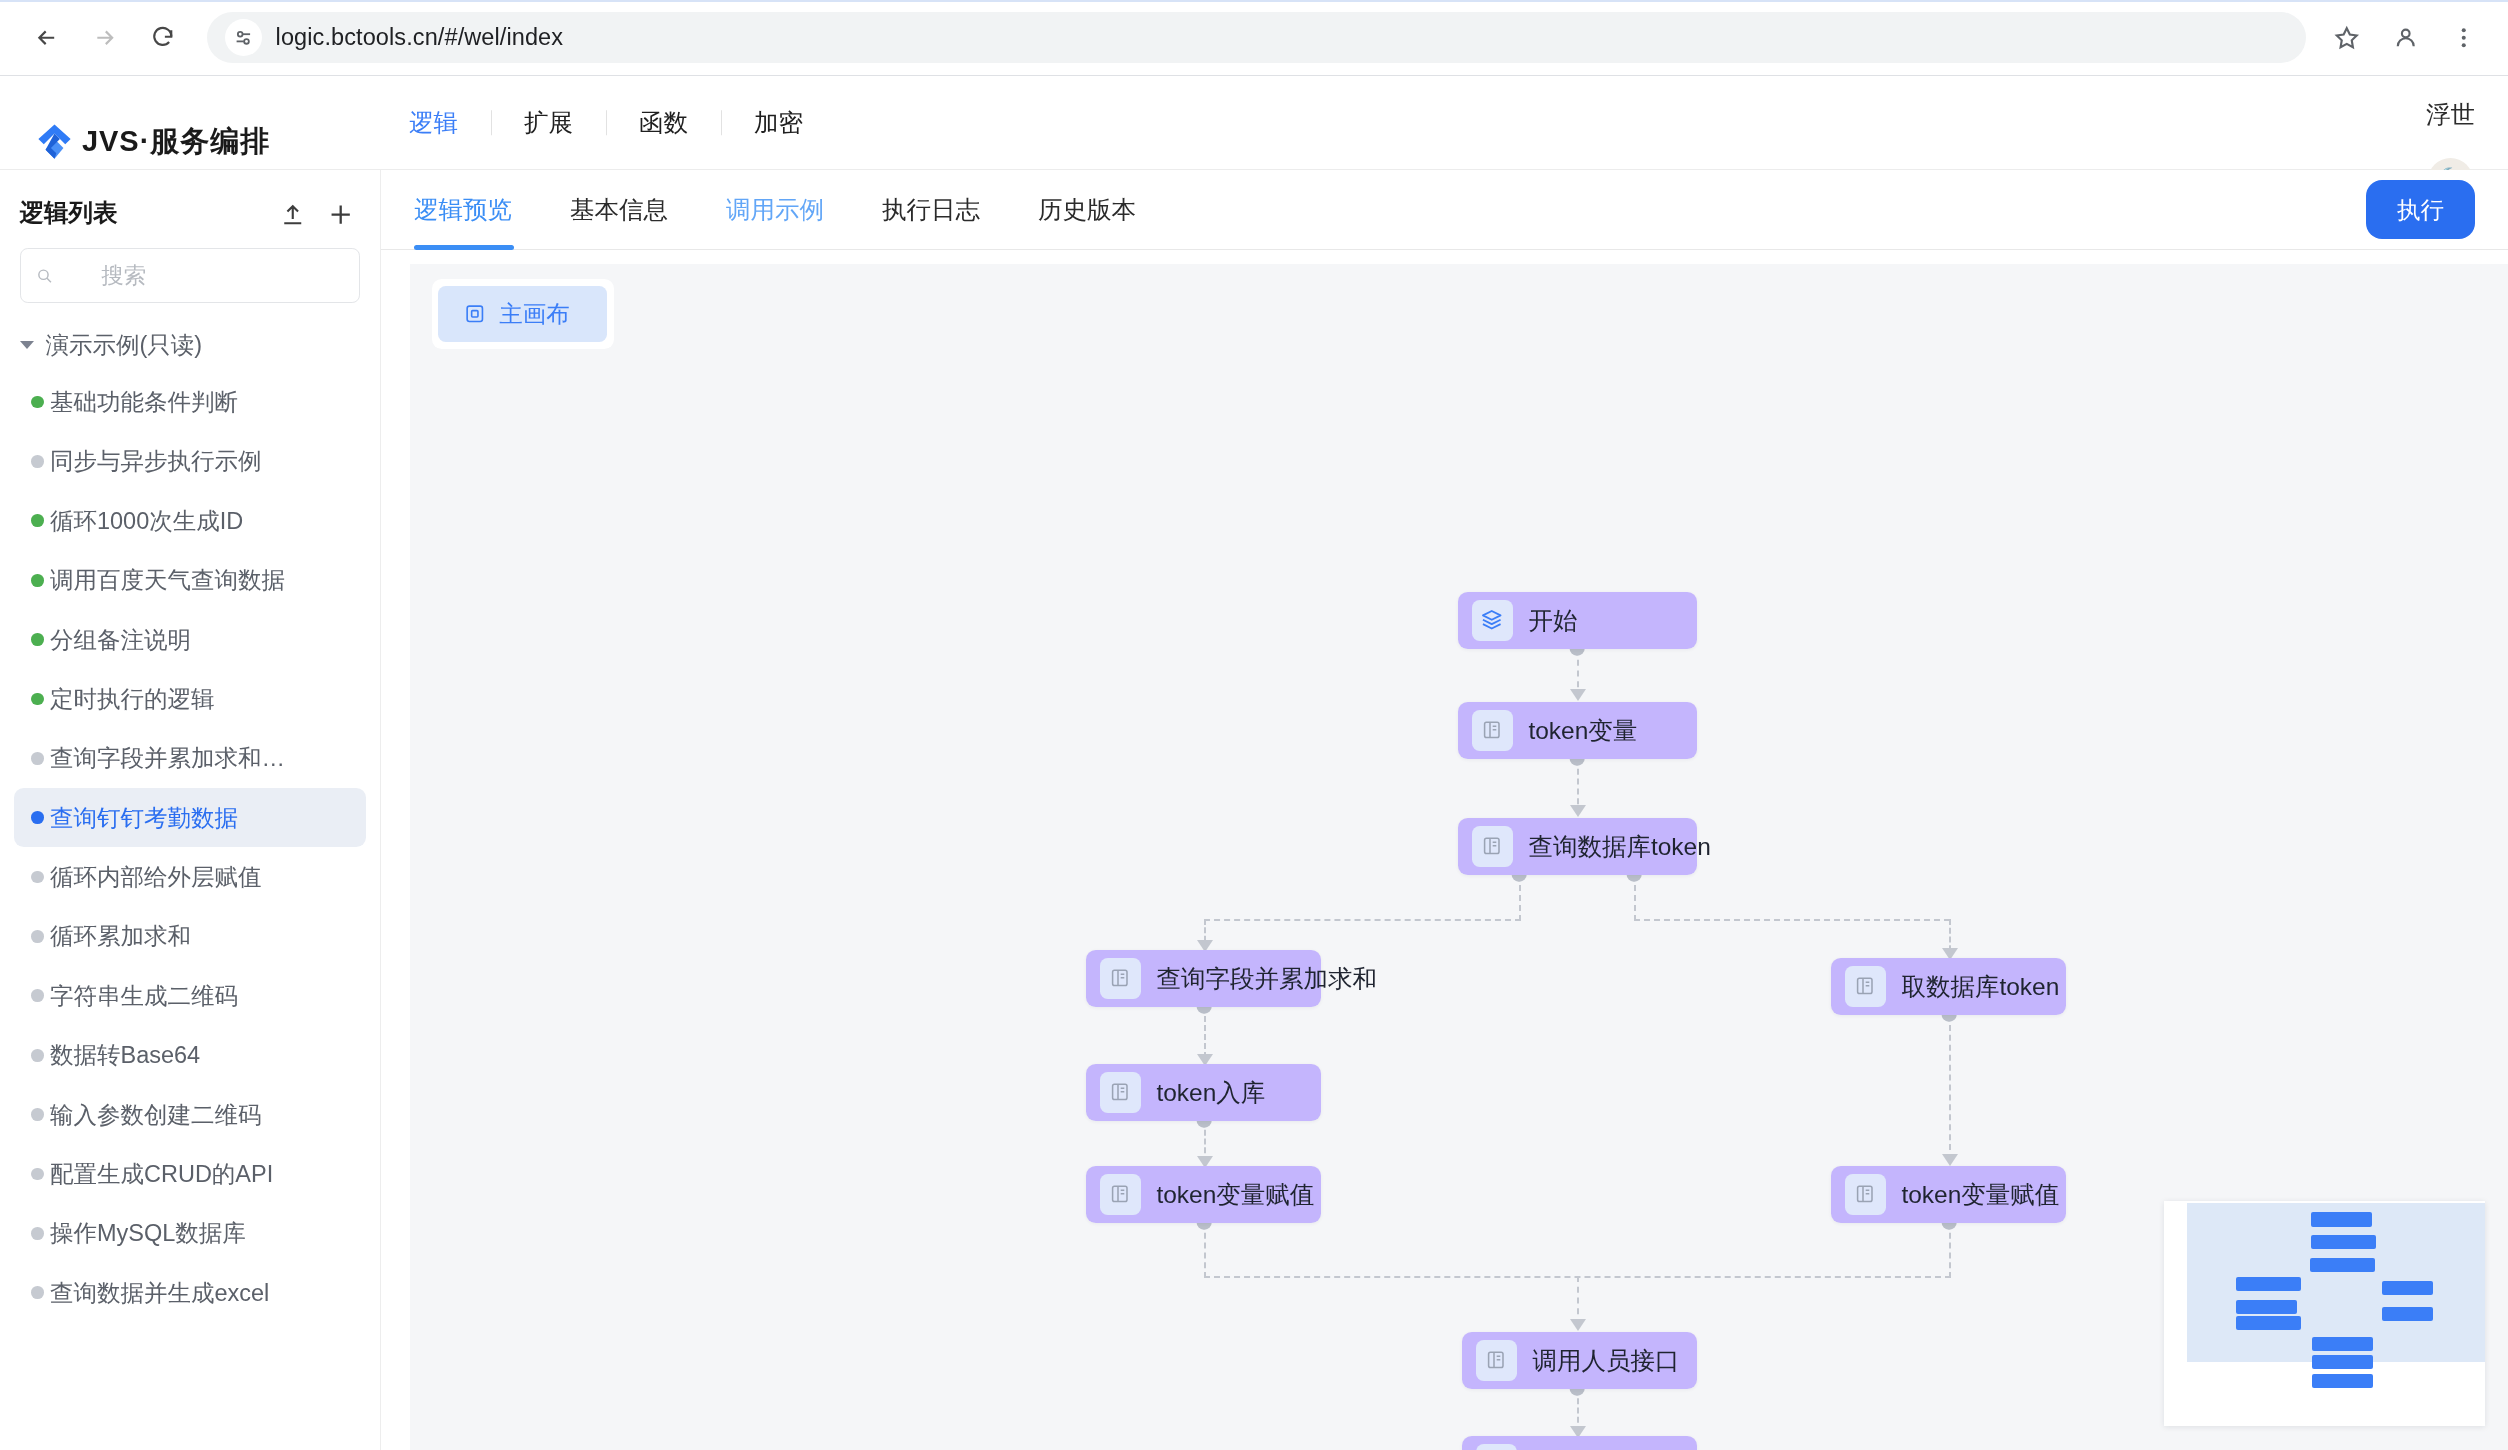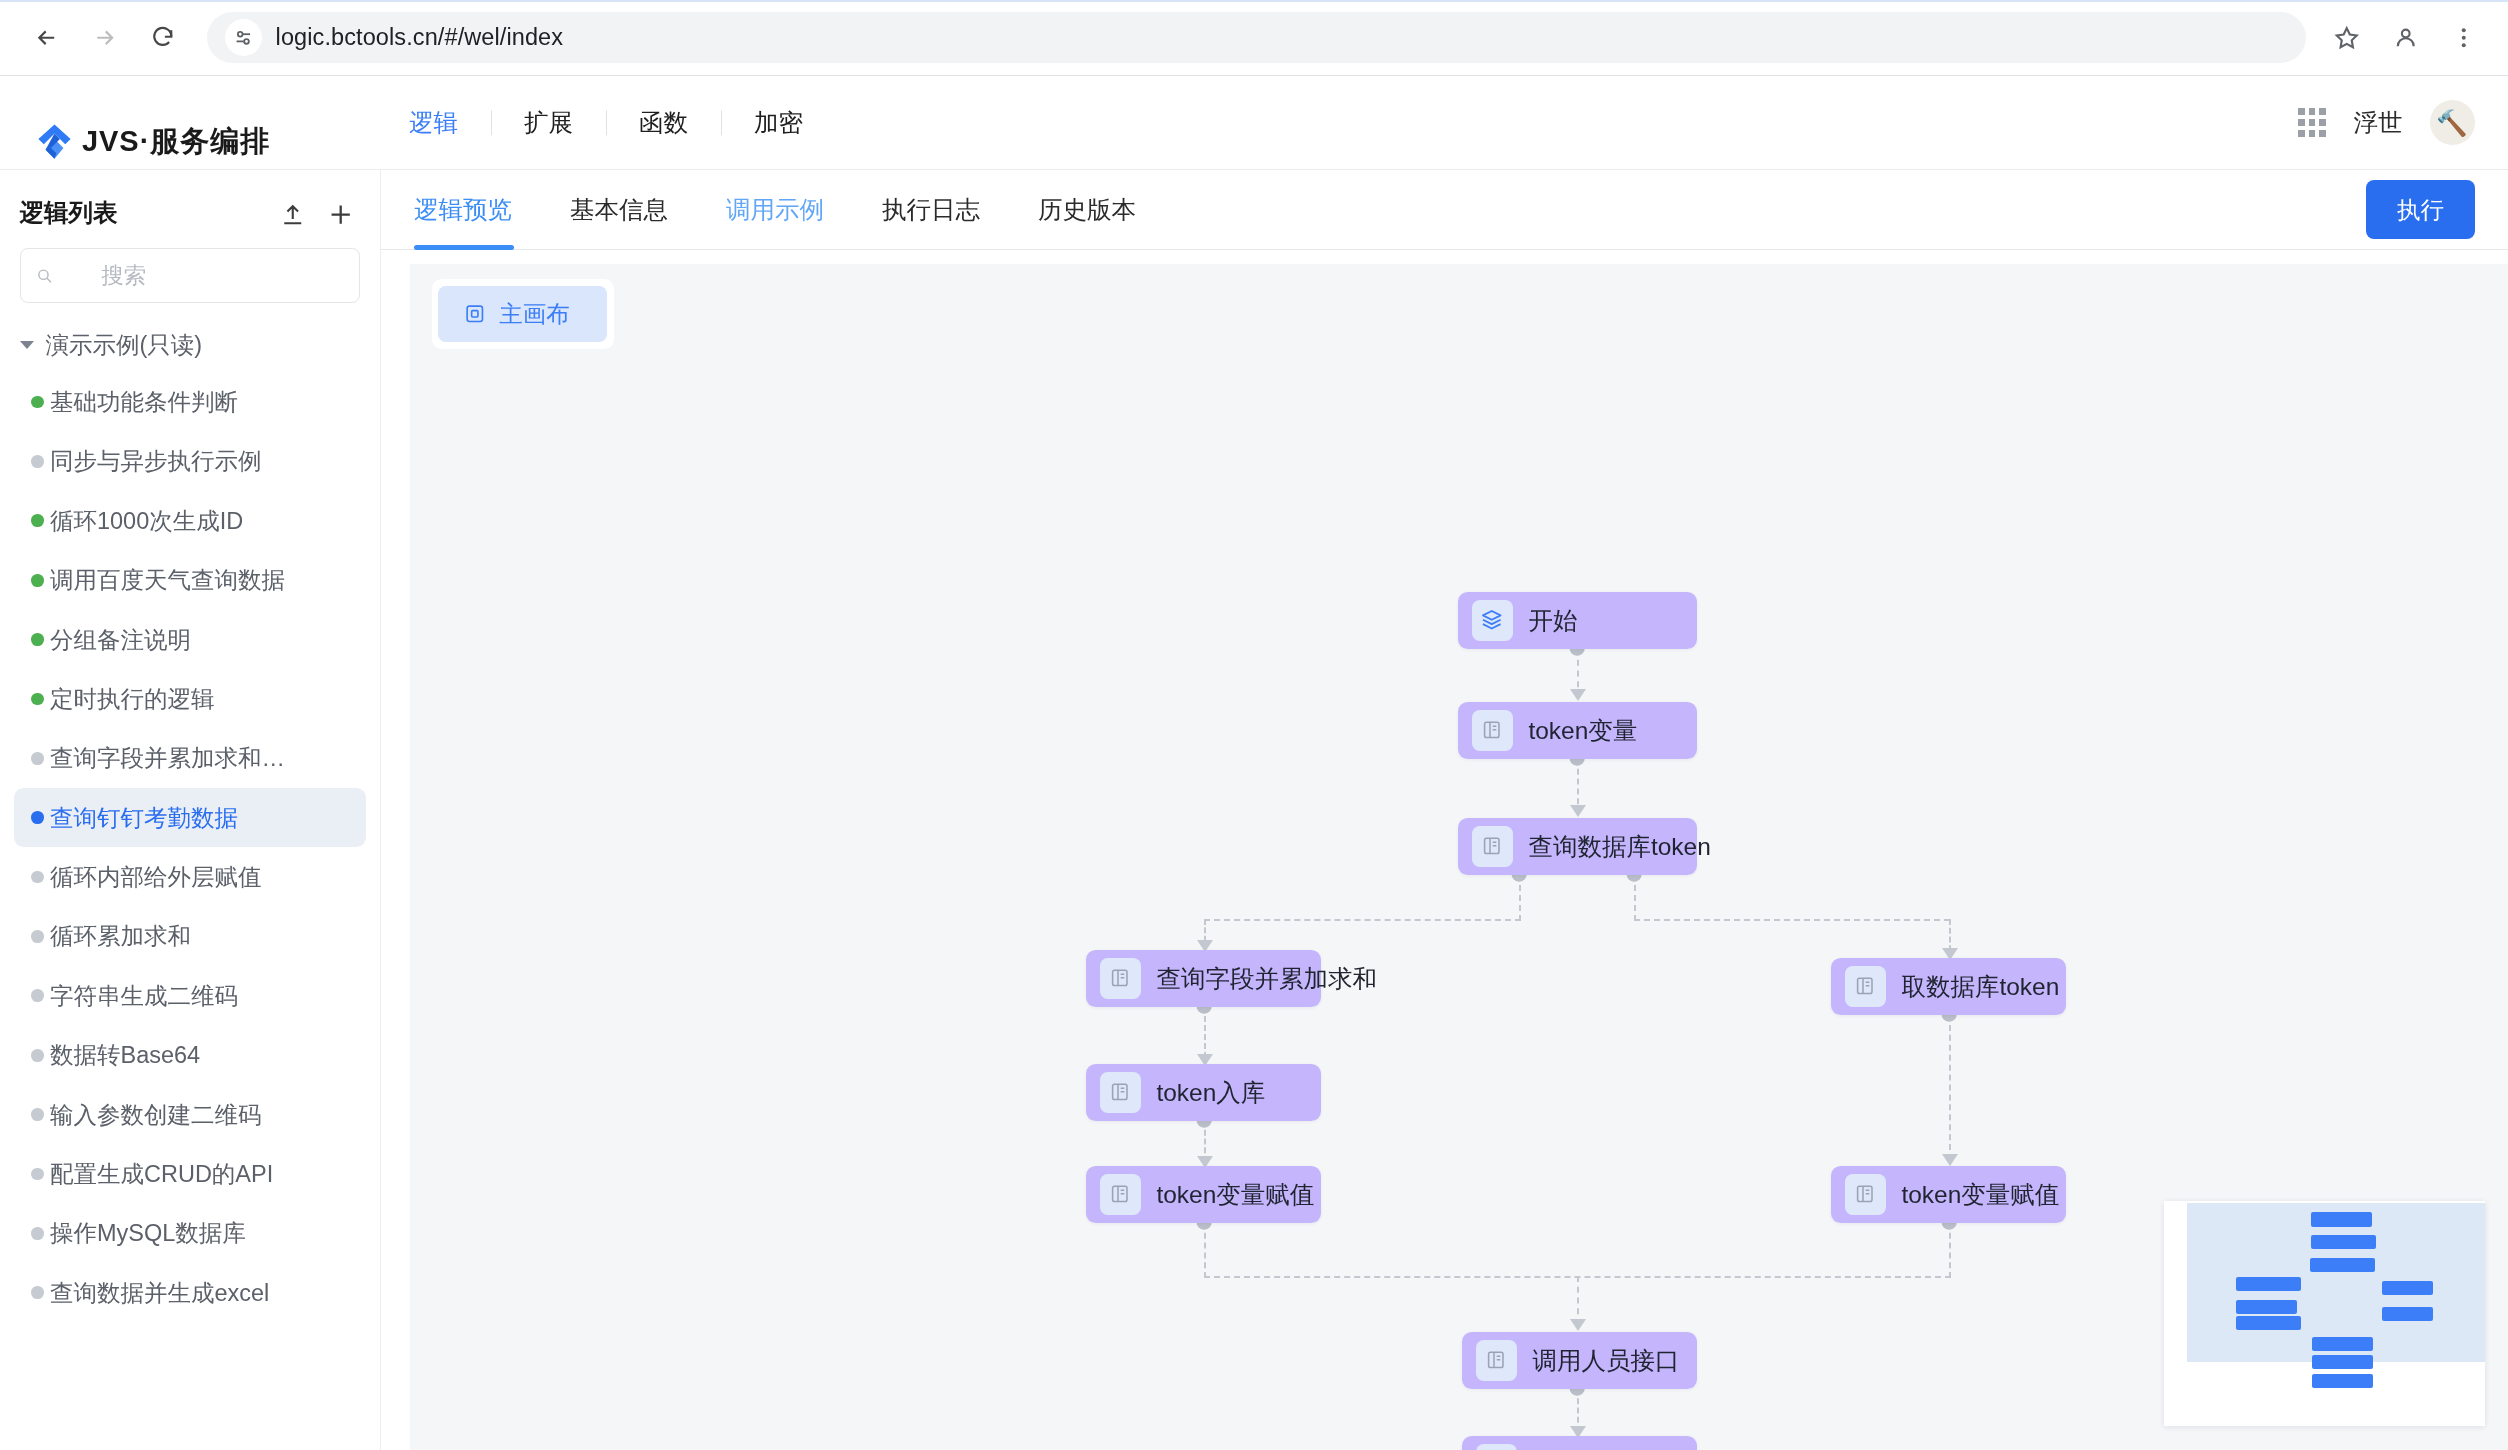--- a/index.html
+++ b/index.html
@@ -62,21 +62,21 @@
   .main-nav { display: flex; align-items: center; }
   .main-nav-item {
     font-size: 24.5px; color: #1f1f1f; padding: 0 33px;
     position: relative; white-space: nowrap;
   }
   .main-nav-item.active { color: #3b7ef7; font-weight: 500; }
   .main-nav-item + .main-nav-item::before {
     content: ""; position: absolute; left: 0; top: 50%;
     transform: translateY(-50%); width: 1px; height: 25.5px; background: #e2e2e2;
   }
-  .header-right { margin-left: auto; display: flex; align-items: center; gap: 27.4px; }
+  .header-right { margin-left: auto; display: flex; align-items: center; gap: 27.4px; flex-direction: column; }
   .grid-icon {
     display: grid; grid-template-columns: repeat(3, 6.9px); gap: 3.9px;
   }
   .grid-icon i { display: block; width: 6.9px; height: 6.9px; background: #9aa0a6; }
   .user-name { font-size: 24.5px; color: #2c2c2c; }
   .avatar {
     width: 45px; height: 45px; border-radius: 50%; background: #f0ece6;
     display: flex; align-items: center; justify-content: center; font-size: 25.5px;
   }
 
@@ -140,21 +140,21 @@
   }
   .tab:first-child { padding-left: 0; }
   .tab.active { color: #3b8ef5; }
   .tab.hover   { color: #62a6f7; }
   .tab.active::after {
     content: ""; position: absolute; left: 0; right: 27.4px; bottom: 0;
     height: 4.9px; background: #3b8ef5; border-radius: 2.9px;
   }
   .exec-btn {
     margin-left: auto; background: #2a6ef0; color: #ffffff;
-    font-size: 23.5px; padding: 13.7px 31px; border-radius: 8px; border: none;
+    font-size: 23.5px; padding: 13.7px 31px; border-radius: 16px; border: none;
     font-family: "Liberation Sans", "DejaVu Sans", sans-serif;
   }
 
   
   .canvas-area { flex: 1; position: relative; background: #ffffff; padding: 13.7px 0 0 29px; }
   .canvas {
     position: absolute; left: 29px; top: 13.7px; right: 0; bottom: 0;
     background: #f5f6f8; overflow: hidden;
   }
   .canvas-tab-host {

